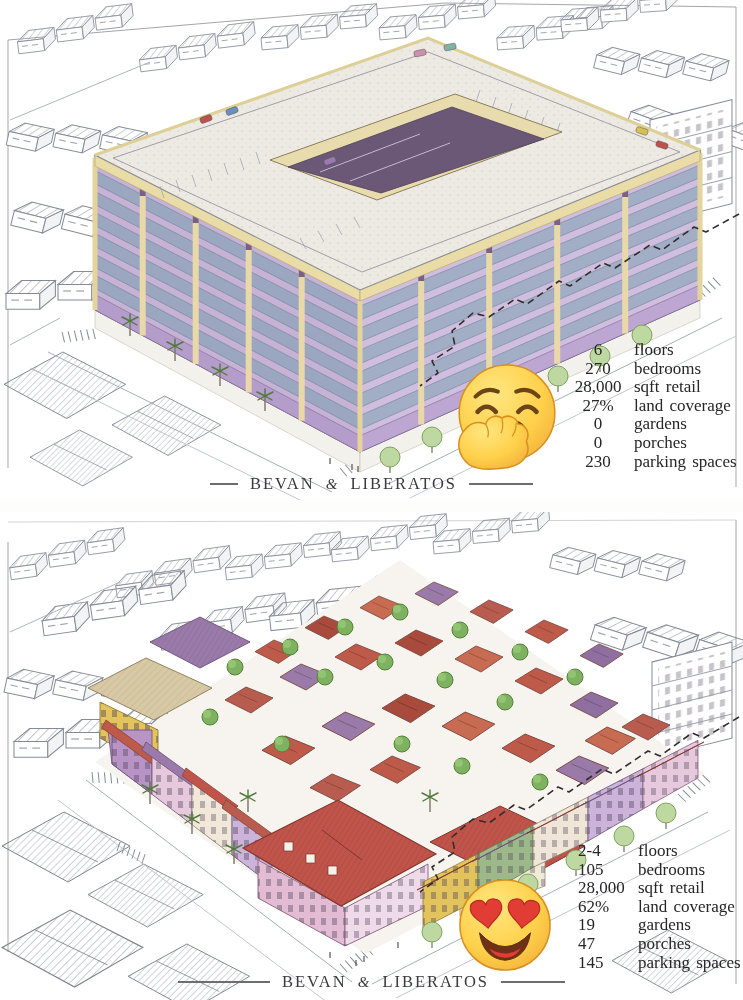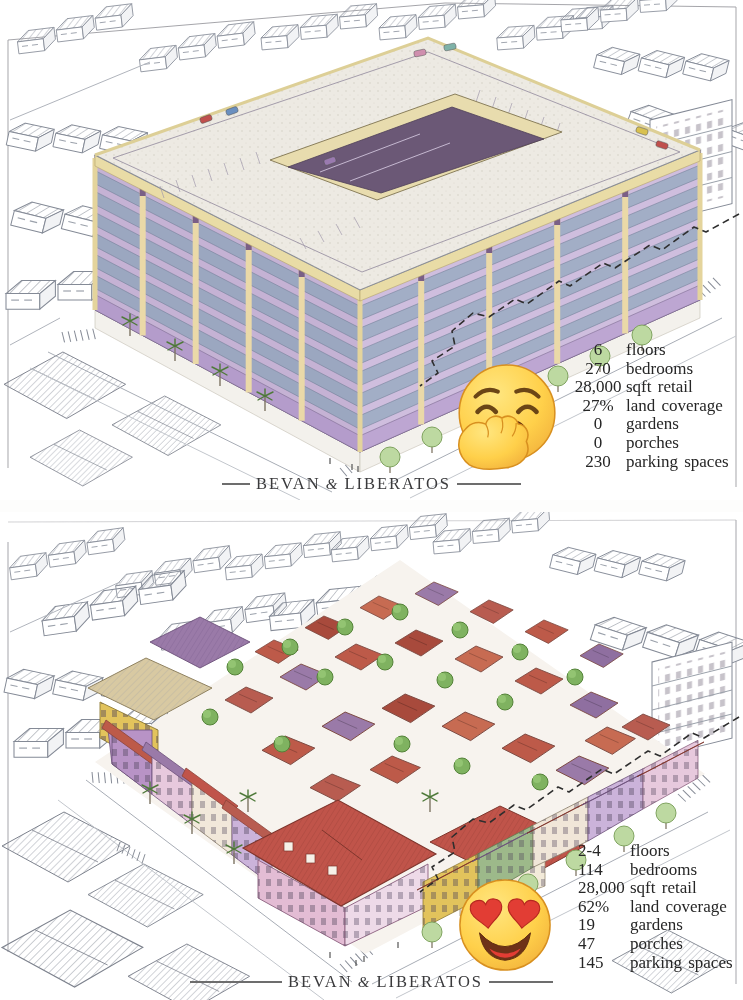--- a/index.html
+++ b/index.html
@@ -6,28 +6,28 @@
   .page{position:relative;width:743px;height:1000px;background:#fdfdfc;overflow:hidden;
         font-family:"Liberation Serif", serif;}
   .panel{position:absolute;left:0;width:743px;background:#ffffff;}
   #p1{top:0;height:500px;}
   #p2{top:512px;height:488px;}
   .art{position:absolute;left:0;top:0;}
   .stats{position:absolute;font-size:17px;line-height:18.6px;color:#262626;word-spacing:2px;}
   .stat{display:flex;}
   .stat .num{width:56px;text-align:center;}
   #p2 .stat .num{text-align:left;width:52px;padding-left:2px;}
-  .stat .lbl{white-space:nowrap;}
+  .stat .lbl{margin-left:8px;white-space:nowrap;}
   #p1 .stats{left:570px;top:341px;}
   #p2 .stats{left:576px;top:330px;font-family:Liberation Serif, serif;}
   .emoji{position:absolute;}
   #p1 .emoji{left:449px;top:360px;width:112px;height:116px;}
   #p2 .emoji{left:456px;top:364px;width:98px;height:98px;}
   .brand{position:absolute;left:0;right:0;display:flex;justify-content:center;align-items:center;
-         gap:6px;color:#3a3a3c;font-size:16.5px;letter-spacing:2px;}
+         gap:12px;color:#3a3a3c;font-size:16.5px;letter-spacing:2px;}
   #p1 .brand{bottom:6px;}
   #p2 .brand{bottom:8px;}
   .brand .rule{height:1.2px;background:#6d6d6d;display:inline-block;}
   .brand .rl1{width:28px;} .brand .rr1{width:64px;}
   #p2 .brand .rl1{width:92px;}
   .brand .amp{font-style:italic;font-size:15px;margin:0 -1px;}
 </style>
 </head>
 <body>
 
@@ -517,21 +517,21 @@
 
       <polyline points="739,205 704,226 692,221 660,244 648,239 614,262 602,257 569,280 558,275 526,298 514,293 489,311 473,307 452,325 455,340 432,355 438,367 420,380" fill="none" stroke="#2e2e2e" stroke-width="1.6" stroke-dasharray="7 4.5" stroke-linejoin="round"></polyline>
     </svg>
 
     <div class="stats">
       <div class="stat">
           <span class="num">2-4</span>
           <span class="lbl">floors</span>
         </div>
       <div class="stat">
-          <span class="num">114</span>
+          <span class="num">105</span>
           <span class="lbl">bedrooms</span>
         </div>
       <div class="stat">
           <span class="num">28,000</span>
           <span class="lbl">sqft retail</span>
         </div>
       <div class="stat">
           <span class="num">62%</span>
           <span class="lbl">land coverage</span>
         </div>

